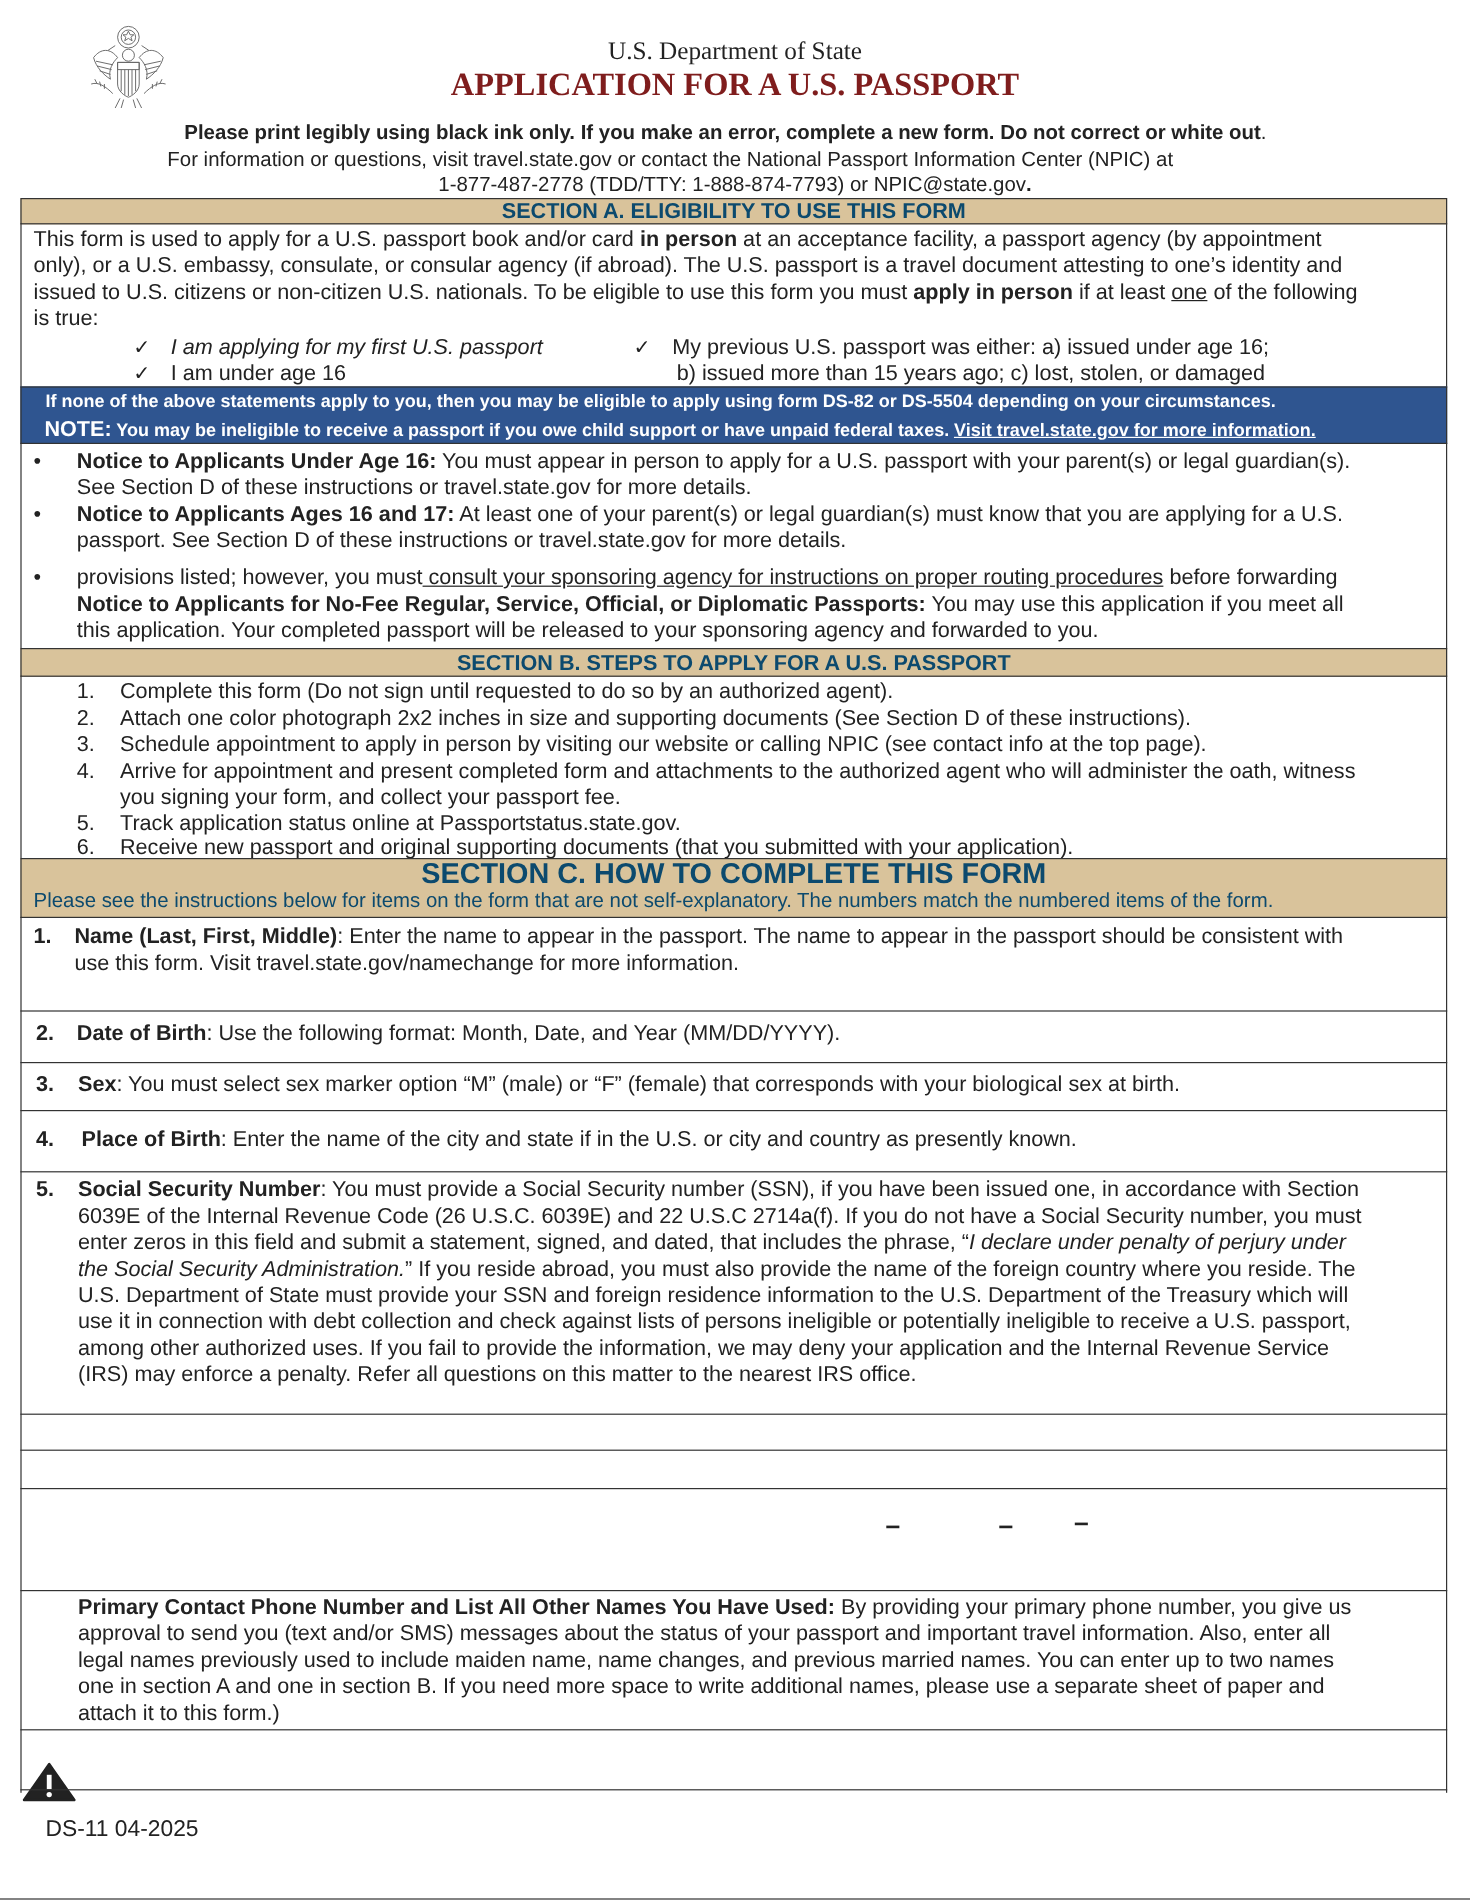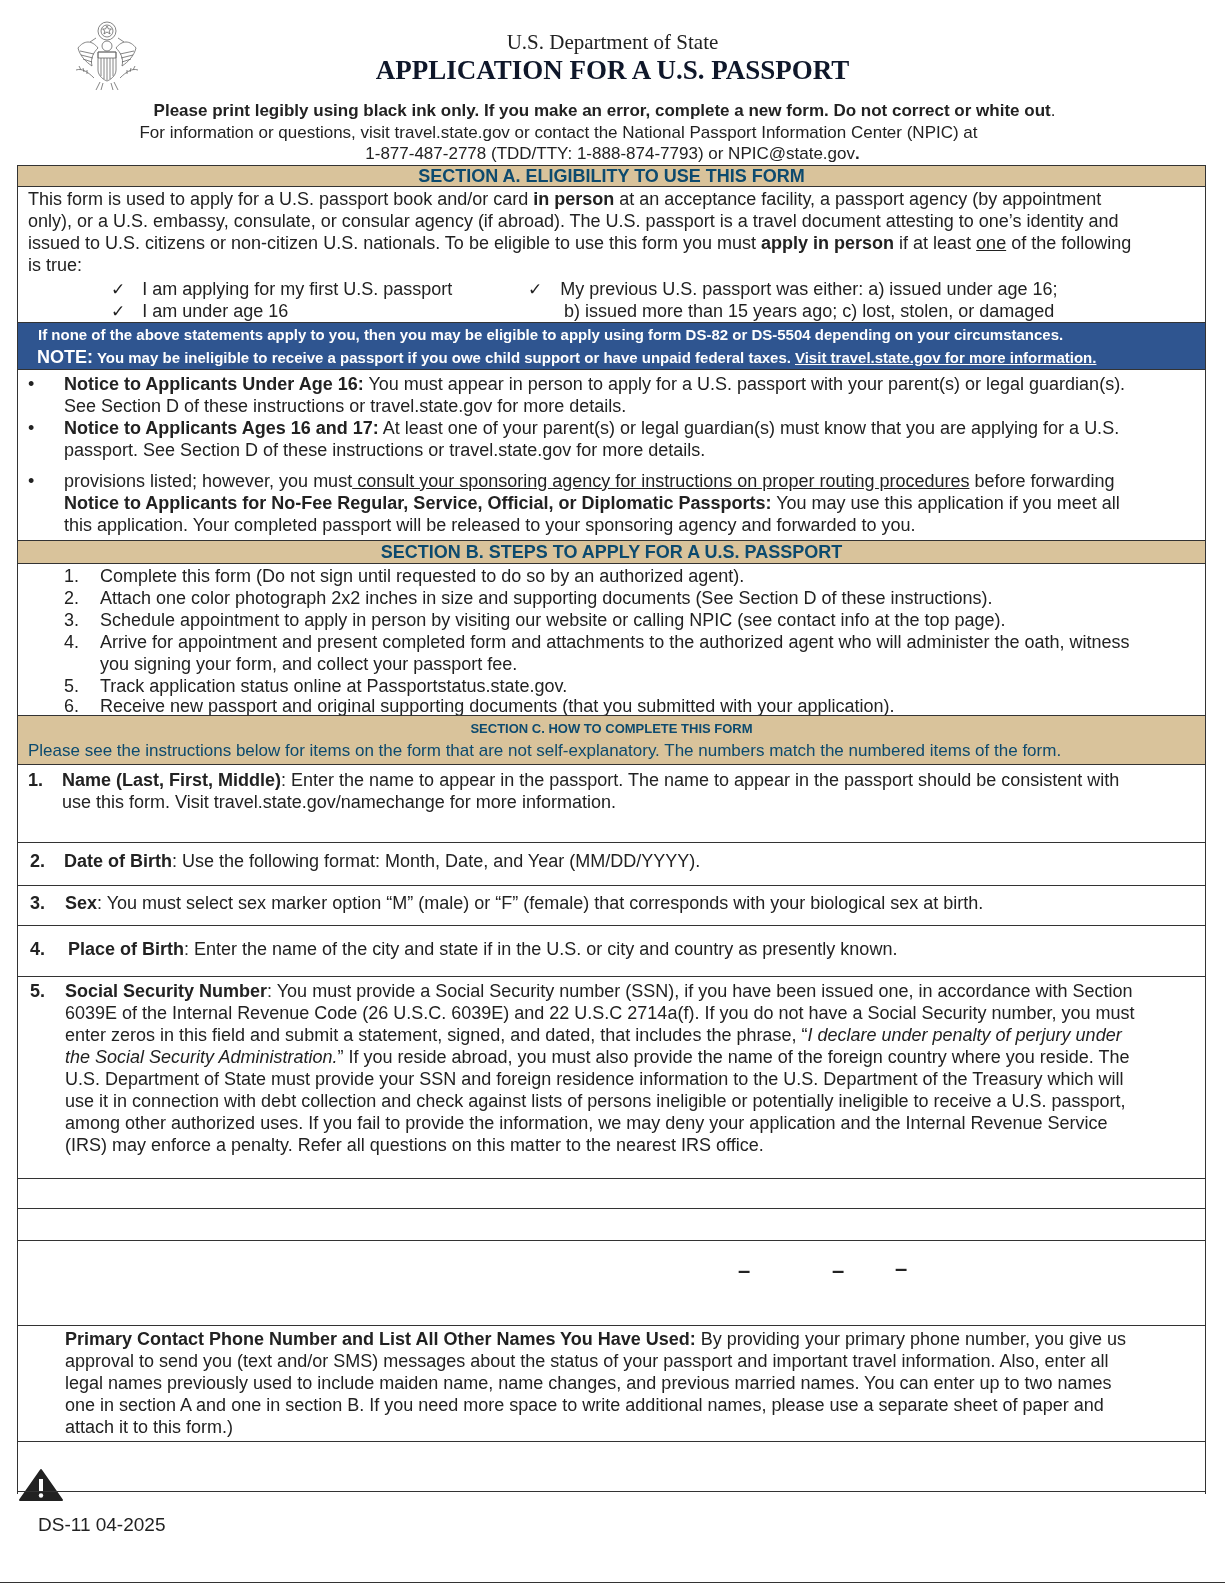--- a/index.html
+++ b/index.html
@@ -1,20 +1,20 @@
 <!DOCTYPE html>
 <html><head>
 <meta charset="utf-8">
 <style>
   html, body { margin: 0; padding: 0; background: #ffffff; }
   body { width: 1225px; height: 1585px; position: relative; overflow: hidden; font-family: "Liberation Sans", sans-serif; color: #222; }
   .abs { position: absolute; }
   .seal { left: 70px; top: 18px; width: 74px; height: 74px; }
   .dept { left: 0; width: 1225px; top: 30px; text-align: center; font-family: "Liberation Serif", serif; font-size: 21px; color: #222; }
-  .title { left: 0; width: 1225px; top: 55px; text-align: center; font-family: "Liberation Serif", serif; font-size: 27px; font-weight: bold; color: #0f172a; }
+  .title { left: 0; width: 1225px; top: 55px; text-align: center; font-family: "Liberation Serif", serif; font-size: 27px; font-weight: bold; color: #7f1d1d; }
   .intro { left: 0; width: 1225px; text-align: center; font-size: 17px; }
   .intro1 { top: 101px; font-weight: bold; left: -8px; }
   .intro1 .dot { font-weight: normal; }
   .intro2 { top: 123px; left: -54px; }
   .intro3 { top: 144px; left: 0; }
   .intro3 b { font-weight: bold; }
 
   .frame { left: 17px; width: 1189px; border-left: 1.5px solid #333; border-right: 1.5px solid #333; box-sizing: border-box; }
   .hline { left: 17px; width: 1189px; height: 0; border-top: 1.5px solid #333; }
   .sec-head { left: 17px; width: 1189px; background: #d9c39b; text-align: center; font-weight: bold; font-size: 18px; color: #0c4a6e; box-sizing: border-box; border: 1.5px solid #333; }
@@ -64,21 +64,21 @@
 <div class="abs intro intro3"><span>1-877-487-2778  (TDD/TTY: 1-888-874-7793) or NPIC@state.gov</span><b>.</b></div>
 
 <div class="abs sec-head" style="top:165px; height:22px; line-height:20px;">SECTION A. ELIGIBILITY TO USE THIS FORM</div>
 <div class="abs frame" style="top:186px; height:137px;">
   <div class="abs para" style="left:10px; top:2px; width:1175px;">
     <div><span>This form is used to apply for a U.S. passport book and/or card </span><b>in person</b><span> at an acceptance facility, a passport agency (by appointment</span></div>
     <div>only), or a U.S. embassy, consulate, or consular agency (if abroad). The U.S. passport is a travel document attesting to one’s identity and</div>
     <div><span>issued to U.S. citizens or non-citizen U.S. nationals. To be eligible to use this form you must </span><b>apply in person</b><span> if at least </span><u>one</u><span> of the following</span></div>
     <div>is true:</div>
   </div>
-  <div class="abs para" style="left:93px; top:92px;"><span class="check">✓</span><span style="margin-left:17px;">I am applying for my first U.S. passport</span></div>
+  <div class="abs para" style="left:93px; top:92px;"><span class="check">✓</span><span style="margin-left:17px;font-style:italic;">I am applying for my first U.S. passport</span></div>
   <div class="abs para" style="left:93px; top:114px;"><span class="check">✓</span><span style="margin-left:17px;">I am under age 16</span></div>
   <div class="abs para" style="left:510px; top:92px;"><span class="check">✓</span><span style="margin-left:18px;">My previous U.S. passport was either: a) issued under age 16;</span></div>
   <div class="abs para" style="left:546px; top:114px;">b) issued more than 15 years ago; c) lost, stolen, or damaged</div>
 </div>
 <div class="abs notice-bar">
   <span class="l1">If none of the above statements apply to you, then you may be eligible to apply using form DS-82 or DS-5504 depending on your circumstances.</span>
   <span class="l2"><span class="note">NOTE:</span><span> You may be ineligible to receive a passport if you owe child support or have unpaid federal taxes.</span><span class="link">Visit travel.state.gov for more information.</span></span>
 </div>
 <div class="abs frame" style="top:369px; height:172px;">
   <div class="abs bullet" style="left:10px; top:4px;">•</div>
@@ -110,21 +110,21 @@
   <div class="abs num" style="left:46px; top:68px;">4.</div>
   <div class="abs para" style="left:82px; top:68px;">Arrive for appointment and present completed form and attachments to the authorized agent who will administer the oath, witness</div>
   <div class="abs para" style="left:82px; top:90px;">you signing your form, and collect your passport fee.</div>
   <div class="abs num" style="left:46px; top:112px;">5.</div>
   <div class="abs para" style="left:82px; top:112px;">Track application status online at Passportstatus.state.gov.</div>
   <div class="abs num" style="left:46px; top:132px;">6.</div>
   <div class="abs para" style="left:82px; top:132px;">Receive new passport and original supporting documents (that you submitted with your application).</div>
 </div>
 
 <div class="abs sec-head" style="top:715px; height:50px;">
-  <div style="font-size:13px; line-height:24px; margin-top:1px;">SECTION C. HOW TO COMPLETE THIS FORM</div>
+  <div style="font-size:24px; line-height:24px; margin-top:1px;">SECTION C. HOW TO COMPLETE THIS FORM</div>
   <div style="font-weight:normal; font-size:17px; line-height:20px; text-align:left; padding-left:10px;">Please see the instructions below for items on the form that are not self-explanatory. The numbers match the numbered items of the form.</div>
 </div>
 
 <div class="abs frame" style="top:764px; height:730px;"></div>
 
 <div class="abs item-row" style="left:28px; top:769px;"><b>1.</b></div>
 <div class="abs para" style="left:62px; top:769px; width:1140px;">
   <div><b>Name (Last, First, Middle)</b><span>: Enter the name to appear in the passport. The name to appear in the passport should be consistent with</span></div>
   <div>use this form. Visit travel.state.gov/namechange for more information.</div>
 </div>

